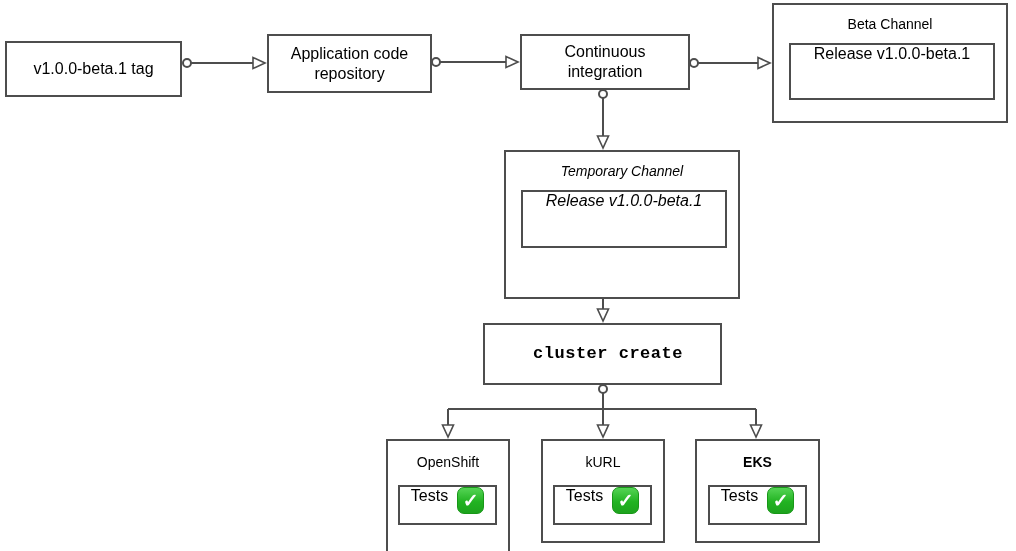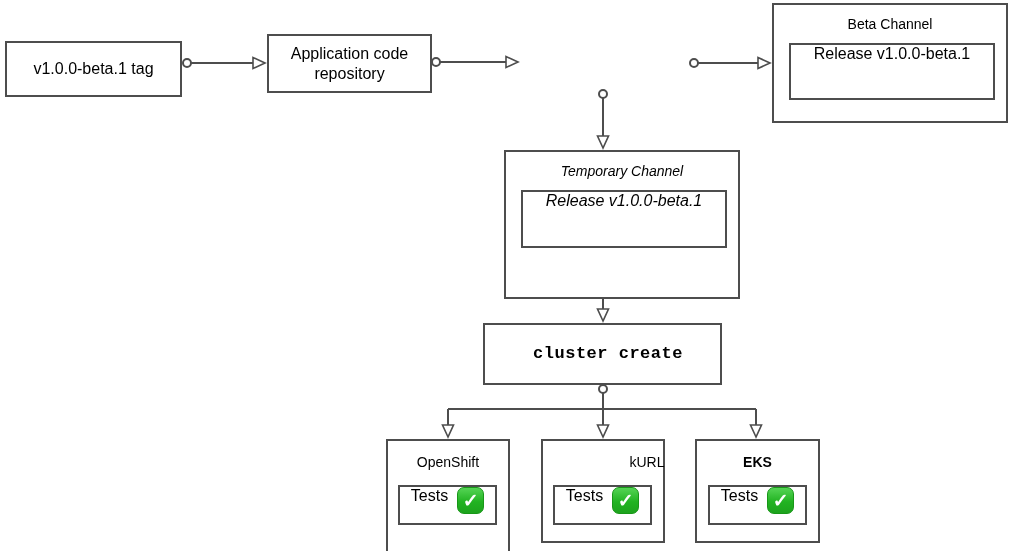--- a/index.html
+++ b/index.html
@@ -79,20 +79,23 @@
   </svg>
 
   <div class="node" style="left:5px; top:41px; width:177px; height:56px;">
     <span>v1.0.0-beta.1 tag</span>
   </div>
 
   <div class="node" style="left:267px; top:34px; width:165px; height:59px;">
     <span class="wrap-narrow">Application code repository</span>
   </div>
 
+  <div class="node" style="left:520px; top:34px; width:170px; height:56px;">
+    <span class="wrap-narrow">Continuous integration</span>
+  </div>
 
   <div class="container-node" style="left:772px; top:3px; width:236px; height:120px;">
     <div class="container-title" style="top:11px;">Beta Channel</div>
     <div class="inner-box" style="left:15px; top:38px; width:206px; height:57px;">
       <span>Release v1.0.0-beta.1</span>
     </div>
   </div>
 
   <div class="container-node" style="left:504px; top:150px; width:236px; height:149px;font-style:italic;">
     <div class="container-title" style="top:11px;">Temporary Channel</div>
@@ -107,21 +110,21 @@
 
   <div class="container-node" style="left:386px; top:439px; width:124px; height:120px;">
     <div class="container-title" style="top:13px;">OpenShift</div>
     <div class="inner-box" style="left:10px; top:44px; width:99px; height:40px;">
       <span>Tests</span>
       <span class="check-icon">✓</span>
     </div>
   </div>
 
   <div class="container-node" style="left:541px; top:439px; width:124px; height:104px;">
-    <div class="container-title" style="top:13px;padding-left:44px;">kURL</div>
+    <div class="container-title" style="top:13px;">kURL</div>
     <div class="inner-box" style="left:10px; top:44px; width:99px; height:40px;">
       <span>Tests</span>
       <span class="check-icon">✓</span>
     </div>
   </div>
 
   <div class="container-node" style="left:695px; top:439px; width:125px; height:104px;">
     <div class="container-title" style="top:13px;font-weight:bold;">EKS</div>
     <div class="inner-box" style="left:11px; top:44px; width:99px; height:40px;">
       <span>Tests</span>

